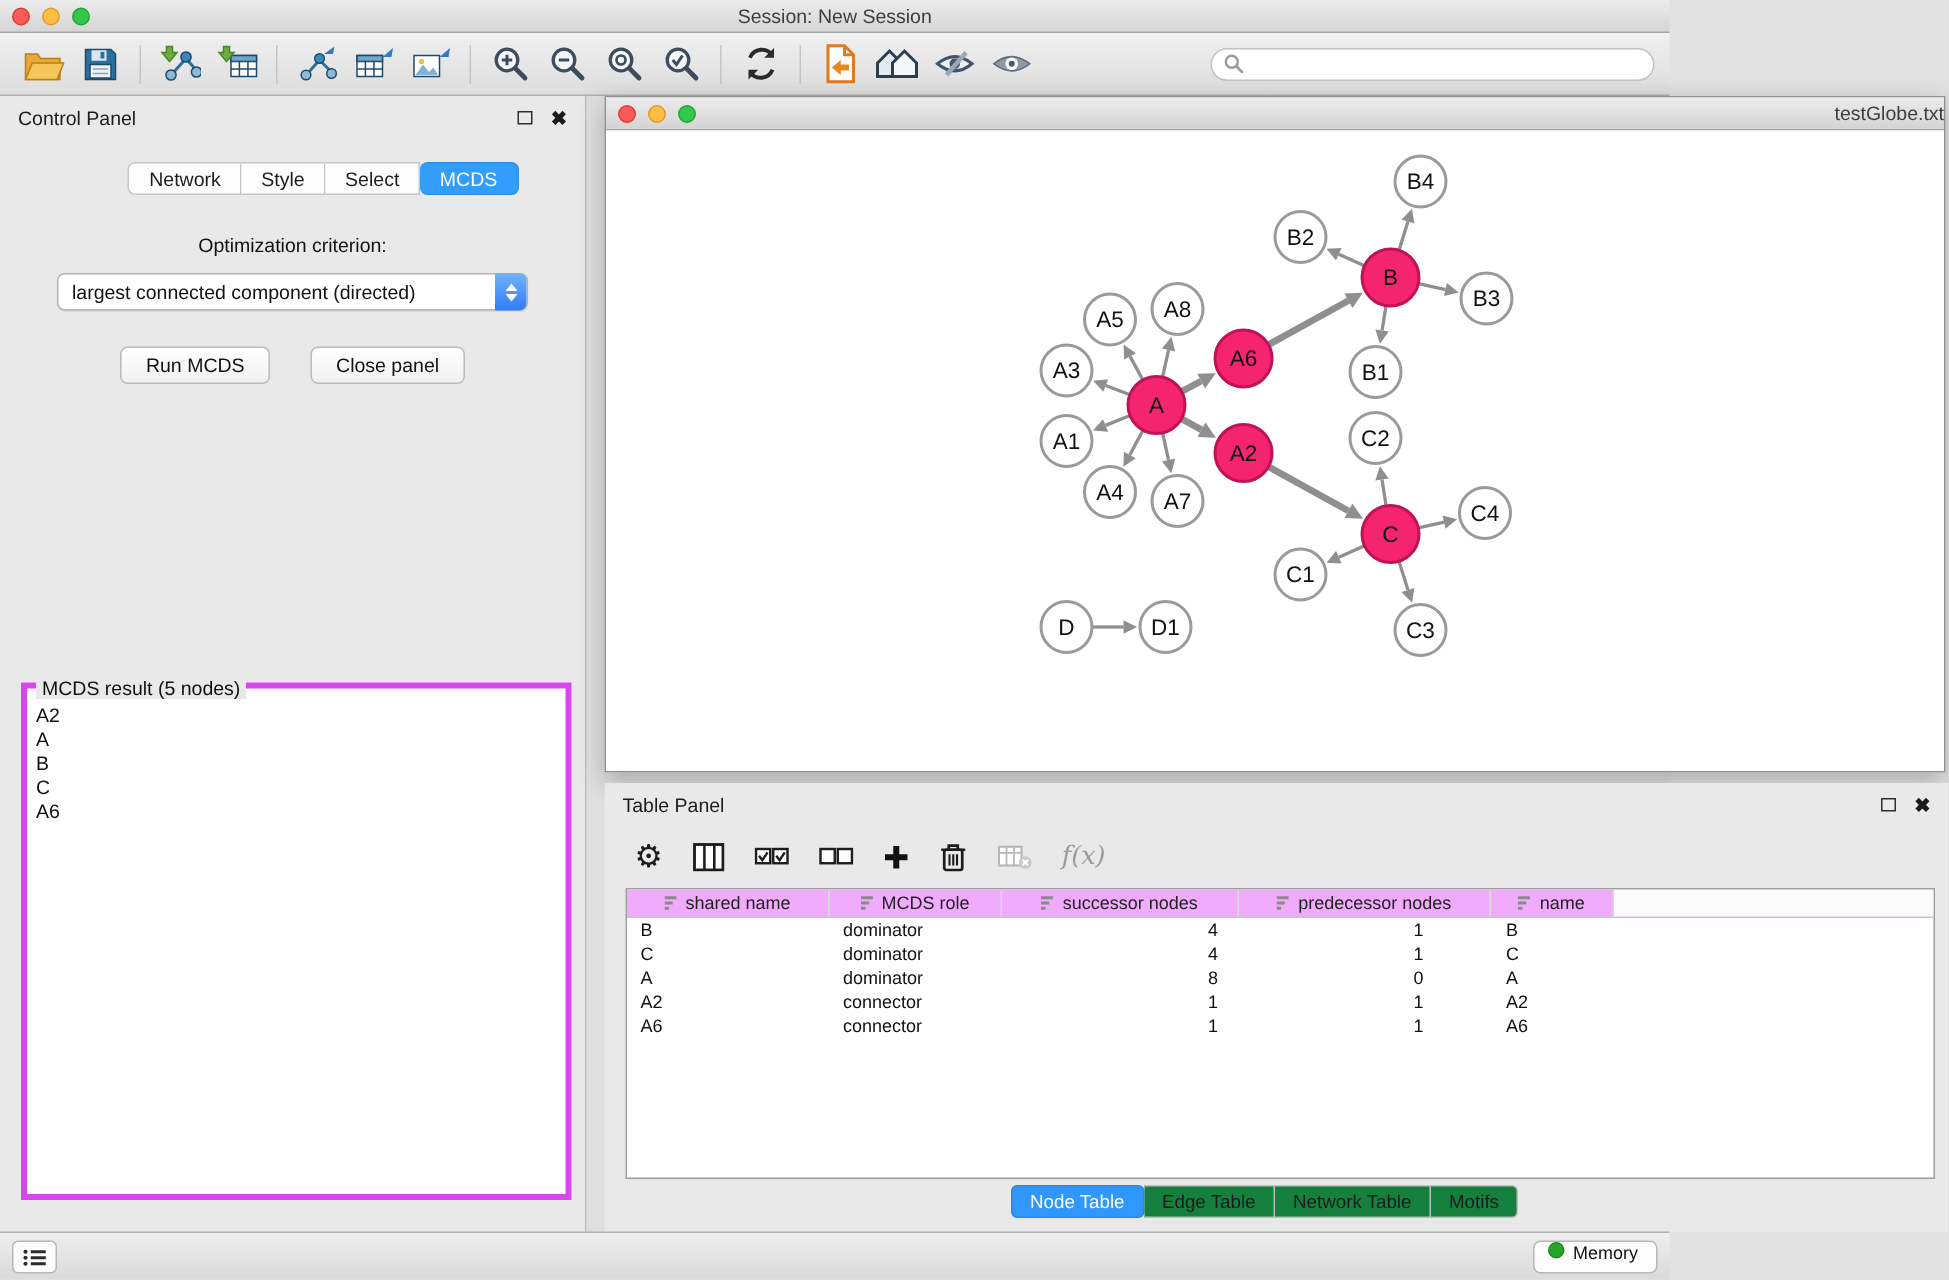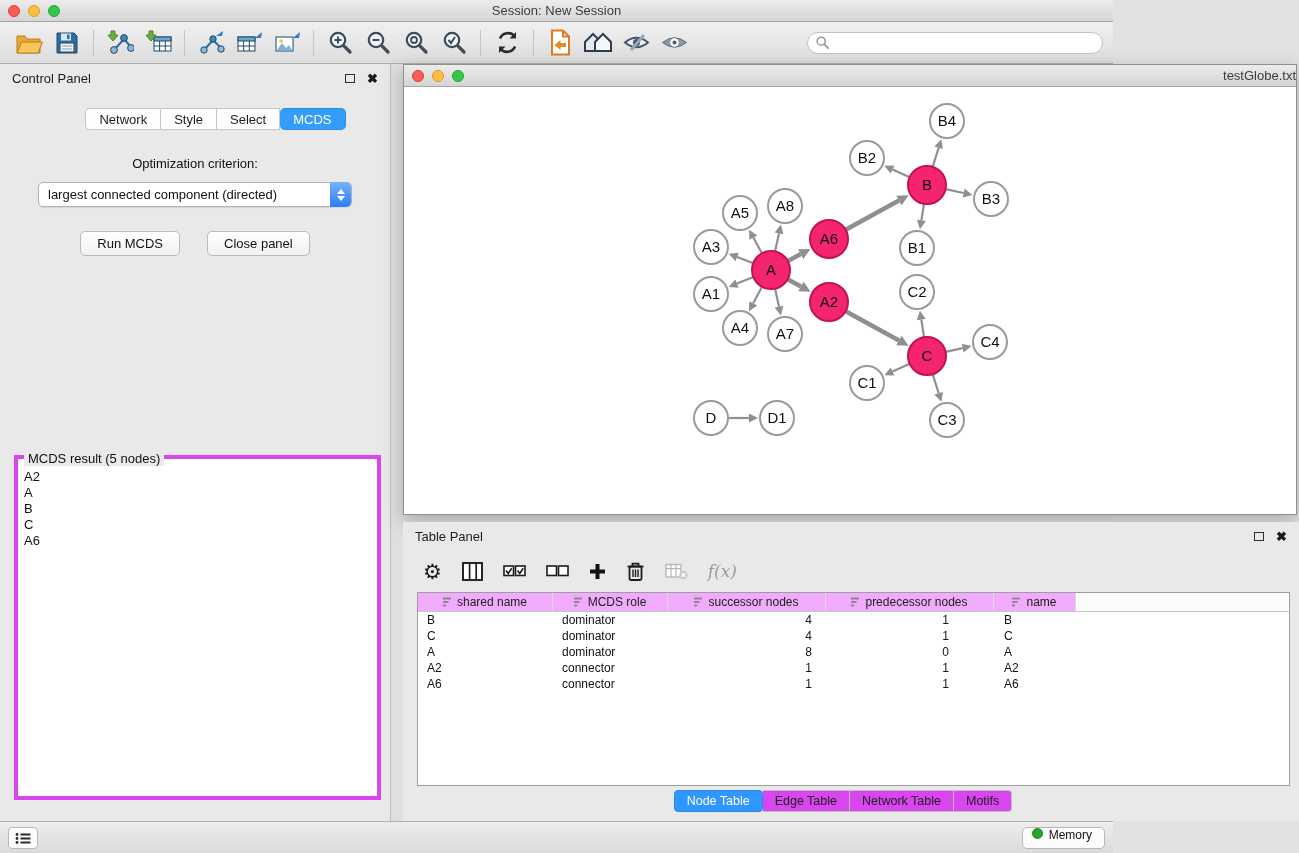--- a/index.html
+++ b/index.html
@@ -82,21 +82,21 @@
   .thcell { display:flex; align-items:center; justify-content:center; gap:5px;
     font-size:12px; color:#222; border-right:1px solid #d9d9d9; overflow:hidden; }
   .thcell.filler { border-right:none; background:#fbfbfb; }
   .trow { height:16px; }
   .tcell { font-size:12px; color:#111; line-height:16px; white-space:nowrap; overflow:hidden; }
   .tcell.c0, .tcell.c1 { padding-left:9px; text-align:left; }
   .tcell.c2 { padding-right:14px; text-align:right; }
   .tcell.c3 { padding-right:45px; text-align:right; }
   .tcell.c4 { padding-left:10px; text-align:left; }
   .tp-tabs { position:absolute; bottom:9px; left:0; right:16px; display:flex; justify-content:center; }
-  .tp-tab { font-size:12.5px; padding:3px 12px; background:#d946ef; border:1px solid #bdbdbd;
+  .tp-tab { font-size:12.5px; padding:3px 12px; background:#15803d; border:1px solid #bdbdbd;
     border-left:none; color:#1c1c1c; }
   .tp-tab:first-child { border-left:1px solid #bdbdbd; border-radius:4px 0 0 4px; }
   .tp-tab:last-child { border-radius:0 4px 4px 0; }
   .tp-tab.active { background:#2f97ff; border-color:#2a87e4; color:#fff; border-radius:4px; }
 
   
   .statusbar { position:absolute; left:0; right:0; top:821px; height:32px;
     background:linear-gradient(#eeeeee,#dadada); border-top:1px solid #b2b2b2; }
   .sb-left-btn { position:absolute; left:8px; top:5px; width:30px; height:22px;
     background:#fcfcfc; border:1px solid #b7b7b7; border-radius:4px;

